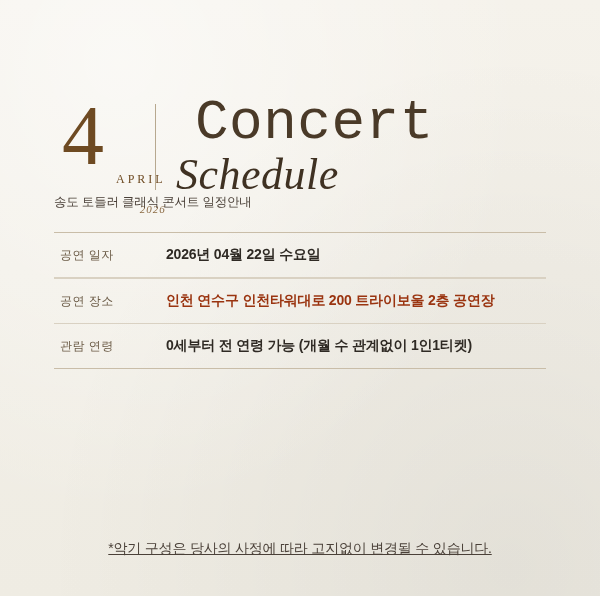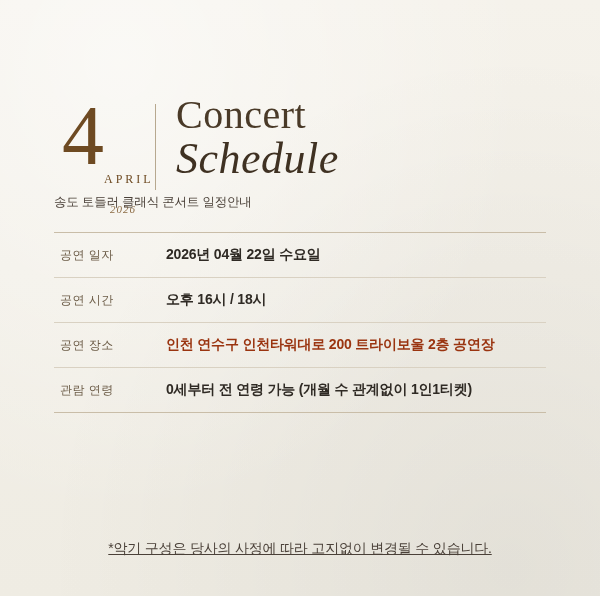--- a/index.html
+++ b/index.html
@@ -44,23 +44,23 @@
     left: 62px;
     top: 48px;
     font-family: "Liberation Serif", serif;
     font-size: 84px;
     line-height: 0.8;
     color: #6e4a22;
     letter-spacing: -2px;
   }
   .month-wrap {
     position: absolute;
-    left: 104px;
+    left: 116px;
     top: 118px;
-    text-align: left;
+    text-align: right;
   }
   .month {
     font-family: "Liberation Serif", serif;
     font-size: 12px;
     letter-spacing: 3px;
     color: #6e4a22;
   }
   .year {
     font-family: "Liberation Serif", serif;
     font-style: italic;
@@ -77,25 +77,26 @@
     width: 1px;
     height: 86px;
     background: #b7a88f;
   }
   .title-block {
     position: absolute;
     left: 176px;
     top: 40px;
   }
   .title-1 {
-    font-family: Liberation Serif, serif;
-    font-size: 40px;
+    font-family: Liberation Mono, monospace;
+    font-size: 56px;
     line-height: 1.04;
     color: #4a3a28;
     letter-spacing: 0.5px;
+    margin-left: 19px;
   }
   .title-2 {
     font-family: "Liberation Serif", serif;
     font-style: italic;
     font-size: 44px;
     line-height: 1.04;
     color: #3f3122;
     letter-spacing: 0.5px;
   }
 
@@ -228,24 +229,20 @@
 
   <div class="table">
     <div class="rule"></div>
 
     <div class="row">
       <div class="label">공연 일자</div>
       <div class="value bold">2026년 04월 22일 수요일</div>
     </div>
     <div class="rule thin"></div>
 
-    <div class="row">
-      <div class="label">공연 시간</div>
-      <div class="value bold">오후 16시 / 18시</div>
-    </div>
     <div class="rule thin"></div>
 
     <div class="row">
       <div class="label">공연 장소</div>
       <div class="value accent">인천 연수구 인천타워대로 200 트라이보울 2층 공연장</div>
     </div>
     <div class="rule thin"></div>
 
     <div class="row">
       <div class="label">관람 연령</div>

